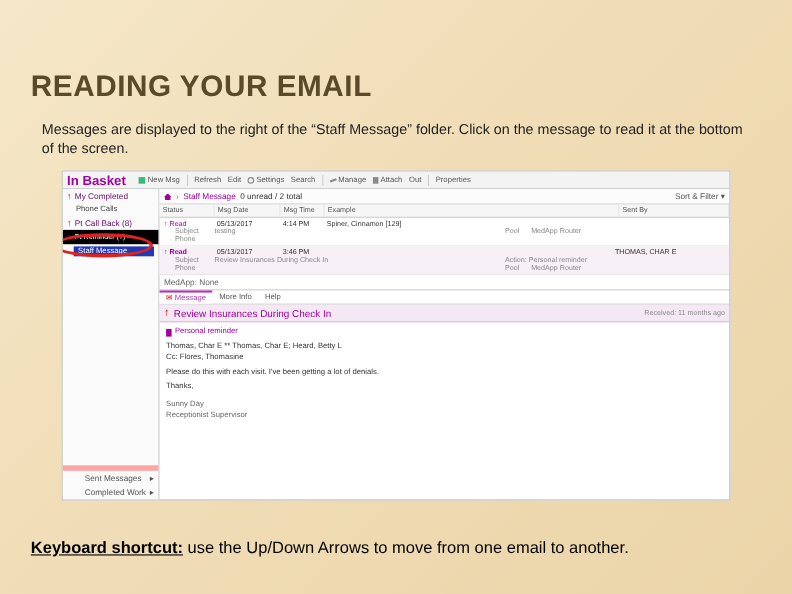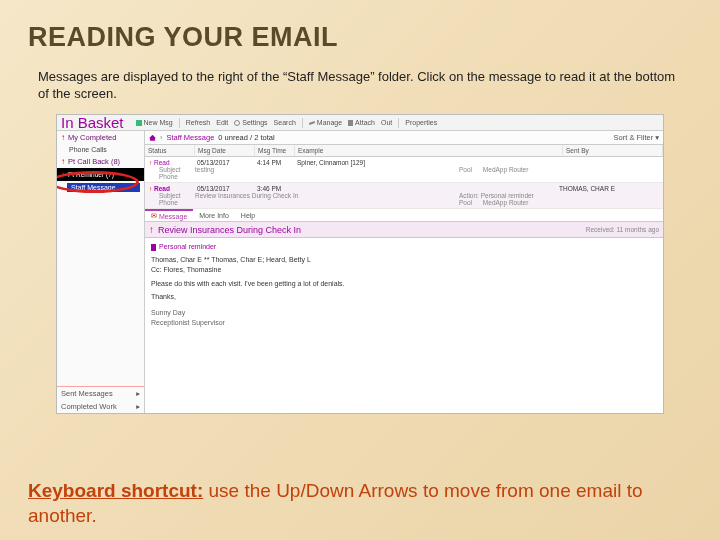--- a/index.html
+++ b/index.html
@@ -11,34 +11,35 @@
     position: relative;
     overflow: hidden;
   }
   .slide-title {
     font-size: 27px;
     font-weight: bold;
     color: #5a4a2a;
     padding: 22px 0 10px 28px;
     letter-spacing: 0.5px;
     font-family: Arial, sans-serif;
+    margin-top: 41px;
   }
   .slide-paragraph {
     font-size: 13px;
     color: #222;
     padding: 6px 40px 10px 38px;
     line-height: 1.28;
   }
   .slide-footer {
-    font-size: 19px;
-    color: #c2410c;
+    font-size: 15px;
+    color: #000000;
     padding: 8px 40px 10px 28px;
     line-height: 1.28;
     position: absolute;
-    bottom: 2px;
+    bottom: 22px;
     left: 0;
     right: 0;
   }
   .kbd-label { text-decoration: underline; font-weight: bold; }
   .screenshot {
     margin: 2px 0 0 56px;
     width: 608px;
     height: 300px;
     background: #fff;
     border: 1px solid #bbb;
@@ -49,21 +50,21 @@
   }
   .app-toolbar {
     height: 16px;
     background: #f3f3f3;
     border-bottom: 1px solid #ccc;
     display: flex;
     align-items: center;
     padding: 0 4px;
     gap: 6px;
   }
-  .tb-title { color: #a000a0; font-weight: normal; font-size: 15px; margin-right: 6px; }
+  .tb-title { color: #a000a0; font-weight: bold; font-size: 12px; margin-right: 6px; }
   .tb-item { color: #555; font-size: 7px; display: flex; align-items: center; gap: 2px; }
   .tb-sep { width: 1px; height: 10px; background: #ccc; }
   .icon-new { width:6px; height:6px; background:#3b7; }
   .icon-gear { width:6px; height:6px; border:1px solid #888; border-radius:50%; }
   .icon-person { width:5px; height:6px; background:#888; }
   .icon-wrench { width:6px; height:2px; background:#888; transform:rotate(-20deg); }
 
   .app-body { display: flex; height: calc(100% - 16px); }
   .sidebar {
     width: 88px;
@@ -80,21 +81,21 @@
     position: relative; margin: 2px 4px 2px 10px;
     background:#2039b5; color:#fff; padding:1px 4px; font-size:7px;
   }
   .red-oval {
     position:absolute;
     left:-8px; top:-10px; width:90px; height:22px;
     border:3px solid #d22; border-radius:50%;
     pointer-events:none;
   }
   .sidebar-spacer { flex:1; }
-  .sidebar-bottom { border-top:1px solid #fca5a5; }
+  .sidebar-bottom { border-top:5px solid #fca5a5;padding-left:16px; }
   .sidebar-bottom .sidebar-item { color:#555; }
 
   .main { flex:1; display:flex; flex-direction:column; }
   .breadcrumb {
     height: 14px; border-bottom: 1px solid #ccc;
     display:flex; align-items:center; padding:0 4px; gap:4px;
     background:#fcfcfc;
   }
   .bc-home { width:7px; height:6px; background:#a000a0; clip-path: polygon(50% 0, 100% 60%, 85% 60%, 85% 100%, 15% 100%, 15% 60%, 0 60%); }
   .bc-chev { color:#888; }
@@ -264,20 +265,21 @@
           <span class="subj-lbl">Subject</span>
           <span class="subj" style="width:160px;">Review Insurances During Check In</span>
           <span class="pool">Action: Personal reminder</span>
         </div>
         <div class="line2">
           <span class="subj-lbl">Phone</span>
           <span class="pool"><span>Pool</span>&nbsp;&nbsp;&nbsp;&nbsp;&nbsp;&nbsp;<span>MedApp Router</span></span>
         </div>
       </div>
 
+      <div class="attach-bar">MedApp: None</div>
 
       <div class="detail-tabs">
         <div class="detail-tab active">
             <span style="color:#d00">✉</span>
             <span>Message</span>
           </div>
         <div class="detail-tab">
             <span>More Info</span>
           </div>
         <div class="detail-tab">

